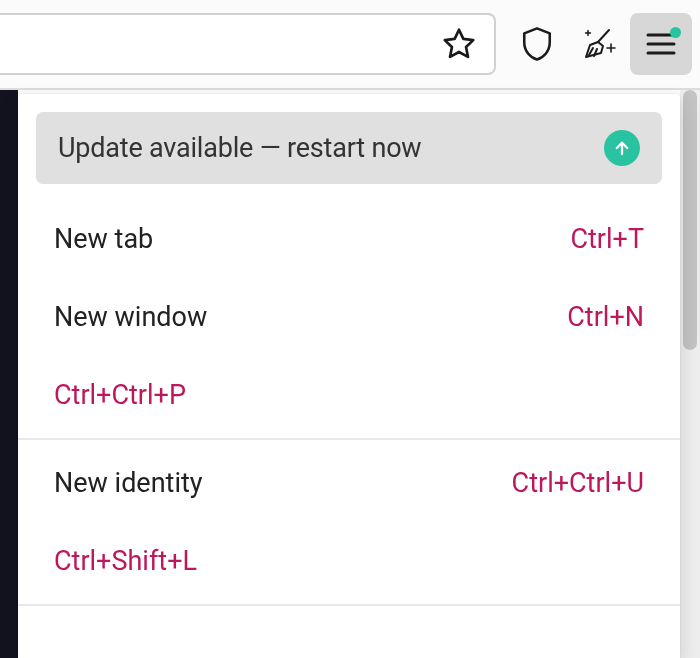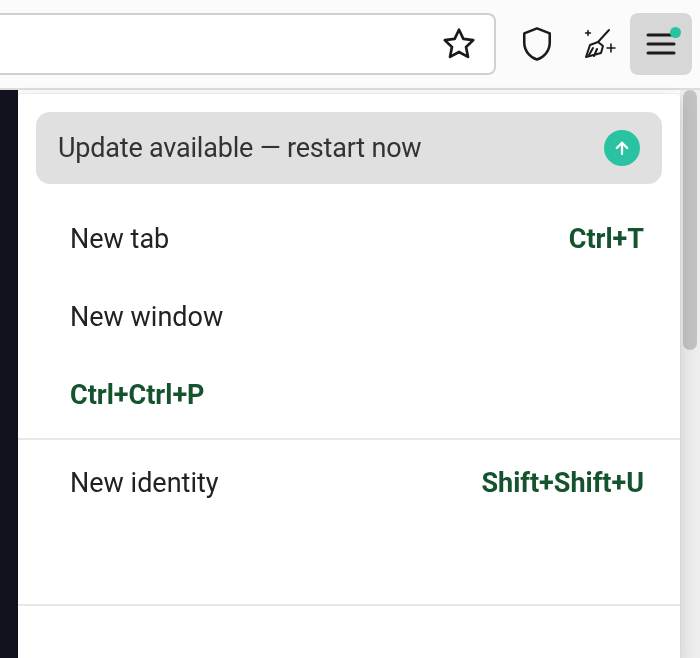--- a/index.html
+++ b/index.html
@@ -90,21 +90,21 @@
       bottom: 0;
       background: #fff;
       box-shadow: 0 0 0 1px rgba(0,0,0,.03), 0 8px 20px rgba(0,0,0,.15);
       border-radius: 4px 4px 0 0;
       padding: 18px 0 0 0;
     }
     .banner {
       margin: 0 18px 16px 18px;
       height: 72px;
       background: #e0e0e0;
-      border-radius: 14px;
+      border-radius: 7px;
       display: flex;
       align-items: center;
       padding: 0 22px;
       justify-content: space-between;
     }
     .banner-text {
       font-size: 27px;
       font-weight: 450;
       color: #333;
       letter-spacing: -0.2px;
@@ -120,24 +120,23 @@
     }
     .menu-item {
       display: flex;
       align-items: center;
       justify-content: space-between;
       padding: 0 36px;
       height: 78px;
       font-size: 27px;
       color: #222;
       cursor: pointer;
-      margin-left: 16px;
     }
     .menu-item .label { font-weight: 400; }
-    .menu-item .shortcut { font-weight: 700; color: #14532d; }
+    .menu-item .shortcut { font-weight: 400; color: #be185d; }
     .sep {
       height: 2px;
       background: #e8e8e8;
       margin: 4px 0;
     }
   </style>
 </head>
 <body>
 
 <div class="toolbar">
@@ -191,28 +190,30 @@
       </svg>
     </div>
   </div>
 
   <div class="menu-item">
     <span class="label">New tab</span>
     <span class="shortcut">Ctrl+T</span>
   </div>
   <div class="menu-item">
     <span class="label">New window</span>
+    <span class="shortcut">Ctrl+N</span>
   </div>
   <div class="menu-item">
     <span class="shortcut">Ctrl+Ctrl+P</span>
   </div>
 
   <div class="sep"></div>
 
   <div class="menu-item">
     <span class="label">New identity</span>
-    <span class="shortcut">Shift+Shift+U</span>
-  </div>
-  <div class="menu-item">
+    <span class="shortcut">Ctrl+Ctrl+U</span>
+  </div>
+  <div class="menu-item">
+    <span class="shortcut">Ctrl+Shift+L</span>
   </div>
 
   <div class="sep"></div>
 </div>
 
 </body></html>

